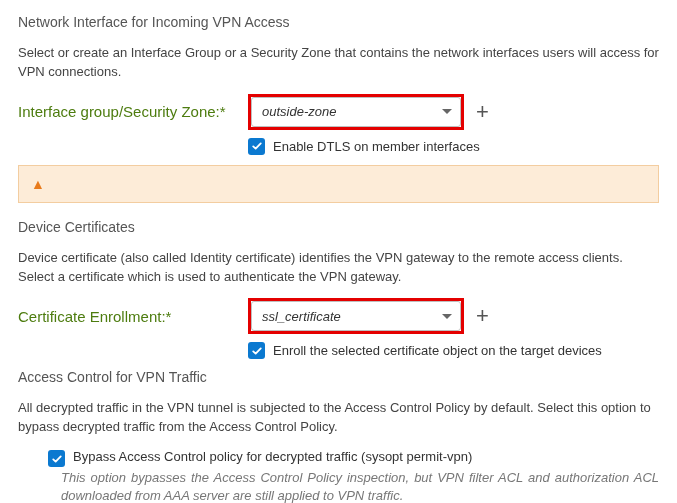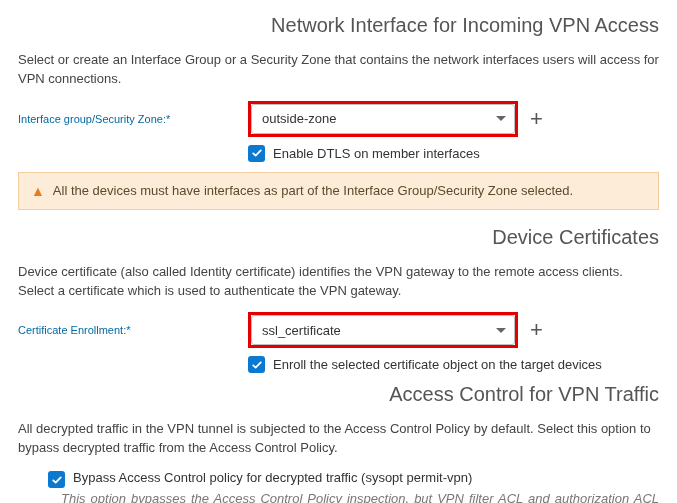--- a/index.html
+++ b/index.html
@@ -6,45 +6,45 @@
   body {
     font-family: Arial, Helvetica, sans-serif;
     font-size: 13px;
     color: #333;
     margin: 0;
     padding: 14px 18px;
     width: 677px;
     background: #fff;
   }
   .section-heading {
-    font-size: 20px;
+    font-size: 14px;
     color: #555;
     margin: 0 0 10px 0;
     font-weight: 400;
-    text-align: right;
   }
   .desc {
     color: #444;
     line-height: 1.45;
     margin: 14px 0 12px 0;
   }
   .form-row {
     display: flex;
     align-items: center;
     margin: 6px 0;
   }
   .form-label {
     width: 230px;
-    color: #0369a1;
-    font-size: 11px;
+    color: #4d7c0f;
+    font-size: 15px;
   }
   .select-wrap {
     position: relative;
-    width: 270px;
+    width: 216px;
     border: 3px solid #e40000;
+    font-style: italic;
   }
   .select-box {
     display: flex;
     align-items: center;
     justify-content: space-between;
     border: 1px solid #bfbfbf;
     border-radius: 3px;
     background: #fff;
     height: 30px;
     padding: 0 8px 0 10px;
@@ -131,21 +131,20 @@
   <span class="chk">
     <svg viewBox="0 0 16 16">
         <path d="M3 8.5 L6.2 11.5 L13 4.5" stroke="#fff" stroke-width="2.4" fill="none" stroke-linecap="round" stroke-linejoin="round"></path>
       </svg>
   </span>
   <span class="chk-label">Enable DTLS on member interfaces</span>
 </div>
 
 <div class="alert">
   <span class="alert-icon">▲</span>
-  <span>All the devices must have interfaces as part of the Interface Group/Security Zone selected.</span>
 </div>
 
 <h2 class="section-heading">Device Certificates</h2>
 <p class="desc">Device certificate (also called Identity certificate) identifies the VPN gateway to the remote access clients. Select a certificate which is used to authenticate the VPN gateway.</p>
 
 <div class="form-row">
   <div class="form-label">Certificate Enrollment:*</div>
   <div class="select-wrap">
     <div class="select-box">
       <span>ssl_certificate</span>

